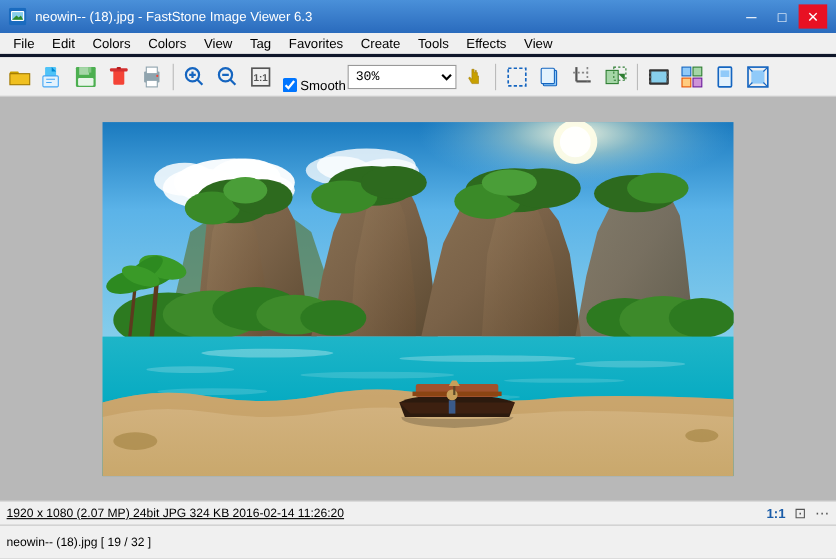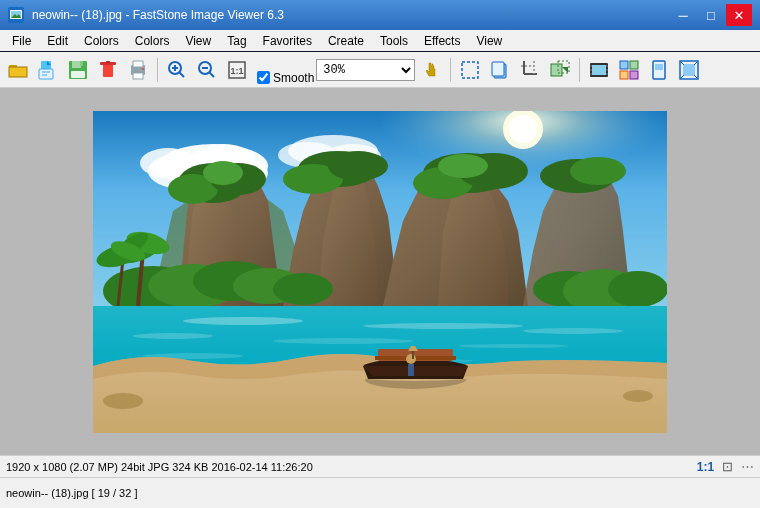--- a/index.html
+++ b/index.html
@@ -48,21 +48,21 @@
       font-size: 13px;
       cursor: pointer;
       border: none;
       background: transparent;
     }
     .title-btn.close { background: #e81123; }
 
     
     #menu-bar {
       background: #f0f0f0;
-      border-bottom: 1px solid #0f172a;
+      border-bottom: 3px solid #0f172a;
       display: flex;
       align-items: center;
       height: 22px;
       padding: 0 4px;
       flex-shrink: 0;
     }
     .menu-item {
       padding: 2px 8px;
       cursor: pointer;
       font-size: 12px;
@@ -150,20 +150,21 @@
       height: 22px;
       display: flex;
       align-items: center;
       padding: 0 6px;
       flex-shrink: 0;
       justify-content: space-between;
     }
     #status-left {
       font-size: 11px;
       color: #000;
+      text-decoration: underline;
     }
     #status-right {
       display: flex;
       align-items: center;
       gap: 8px;
       font-size: 11px;
     }
     #ratio-badge {
       color: #1a5ca8;
       font-weight: bold;

